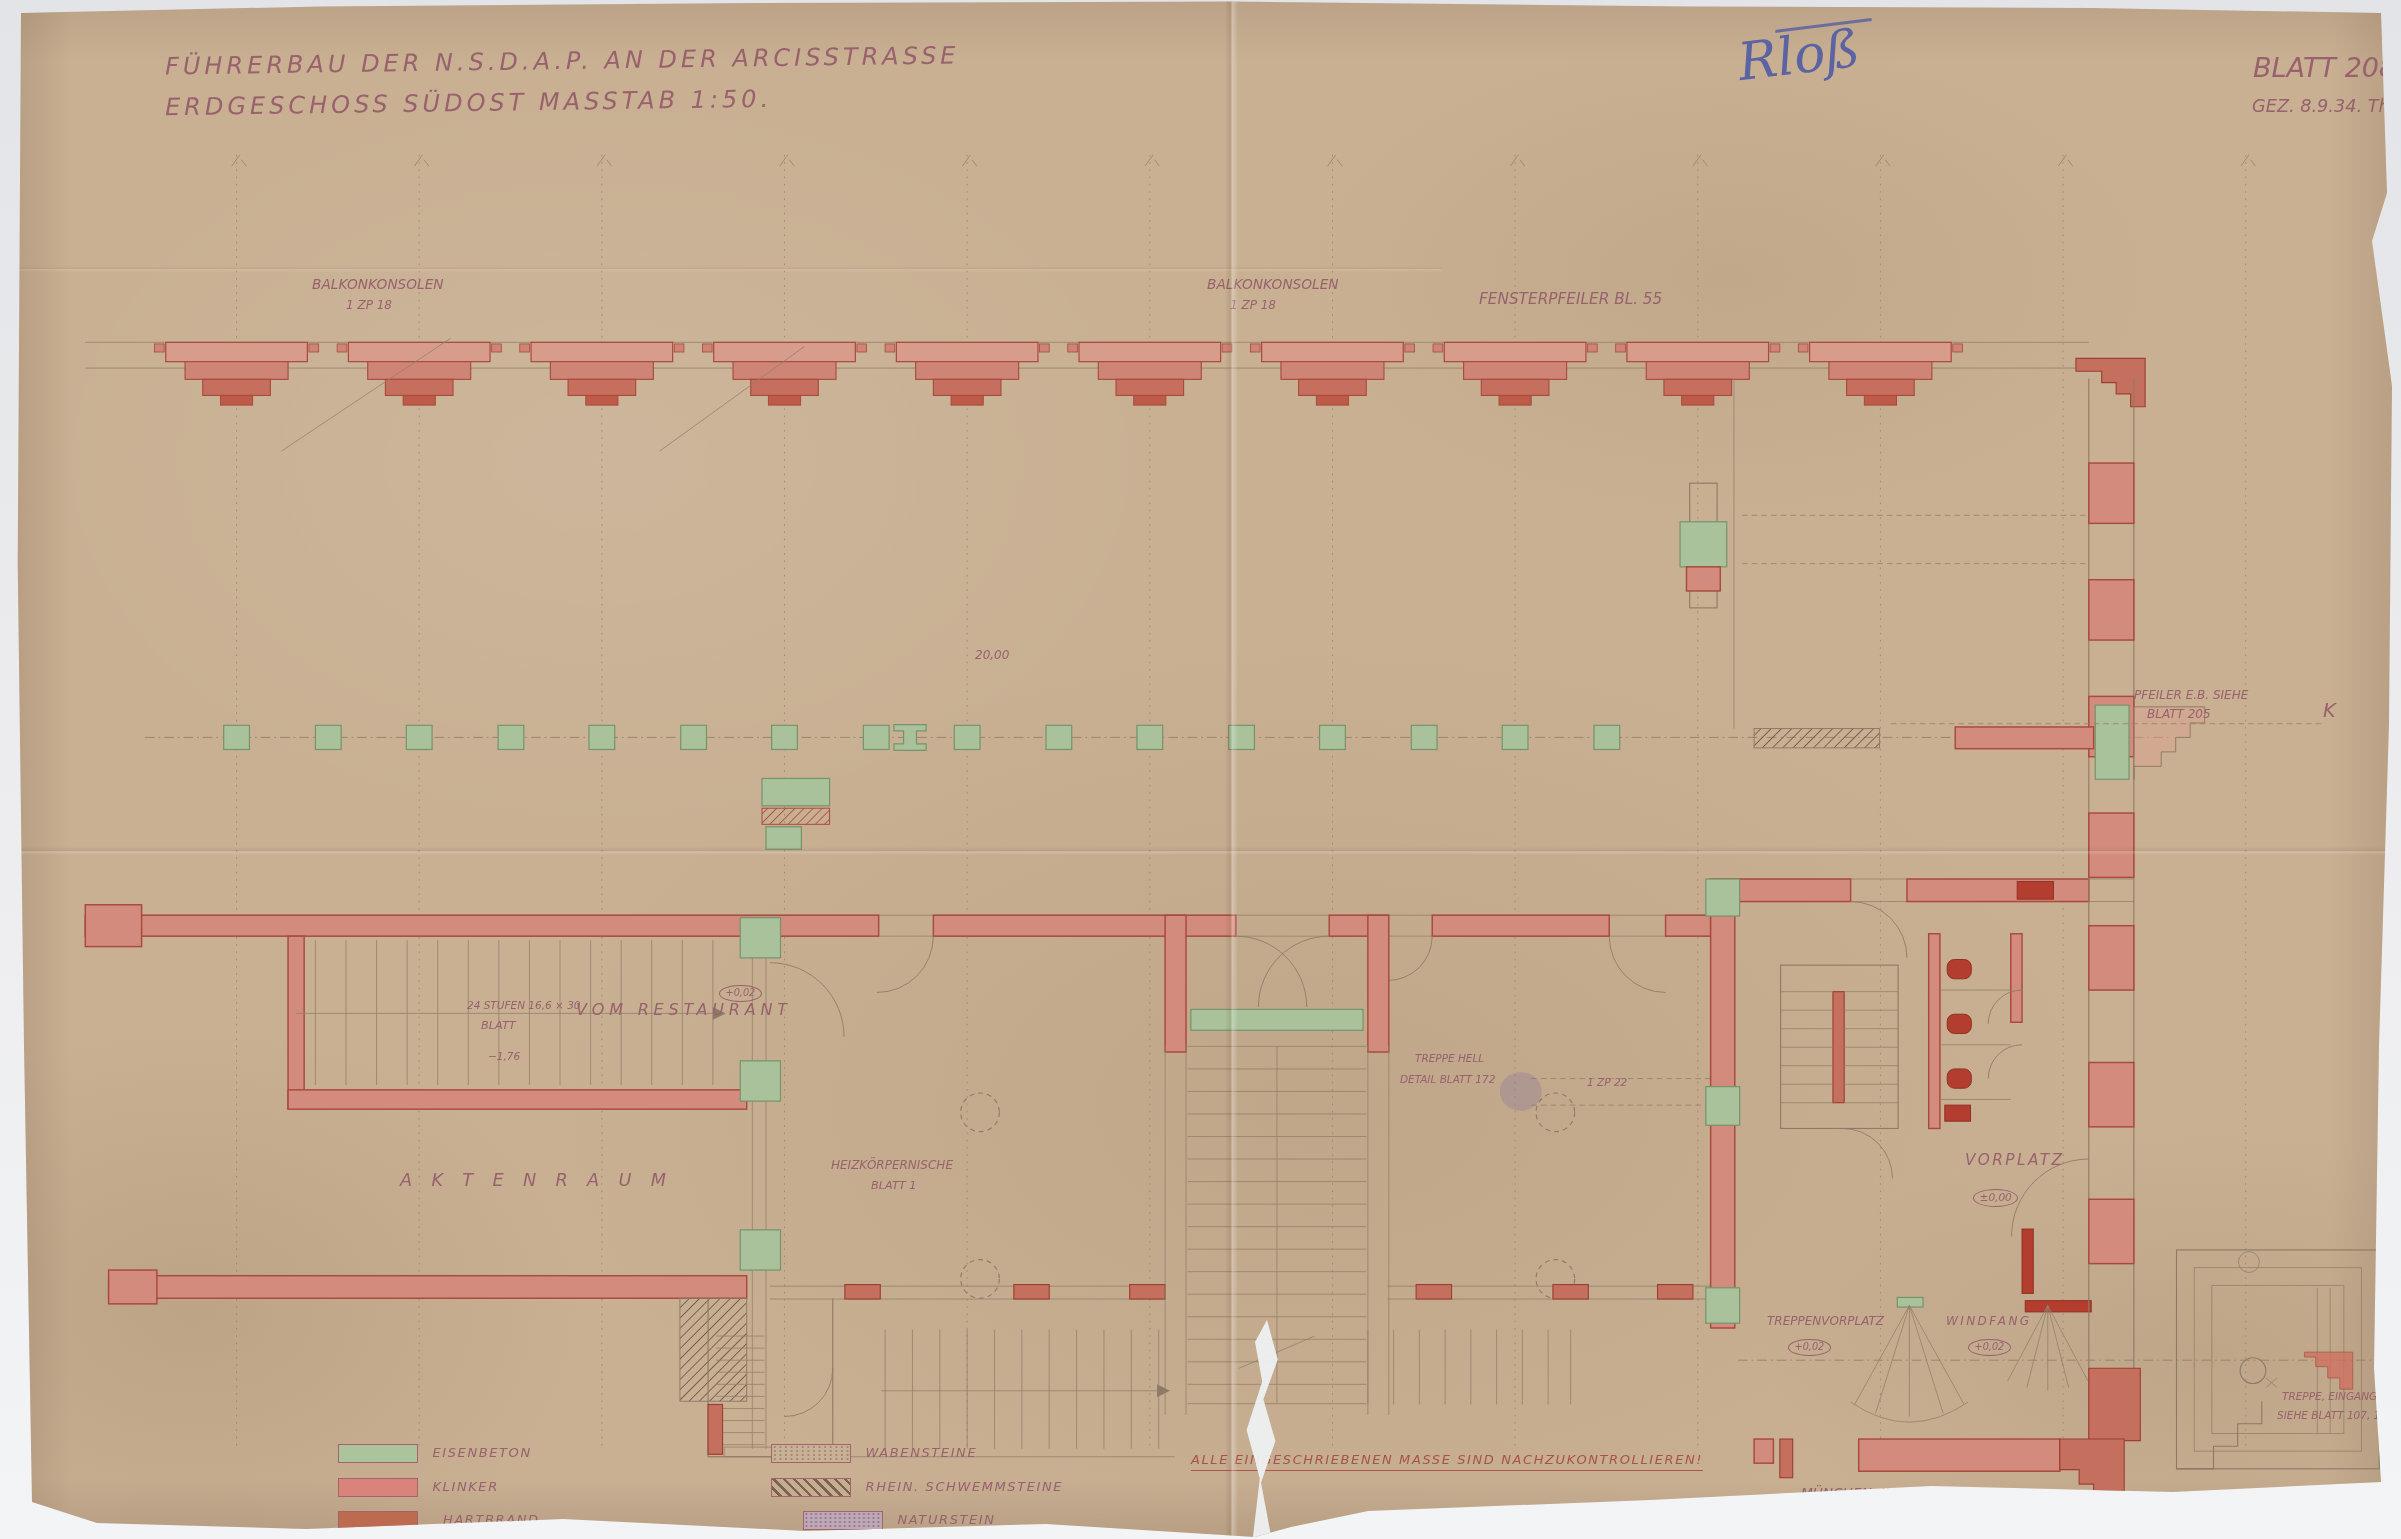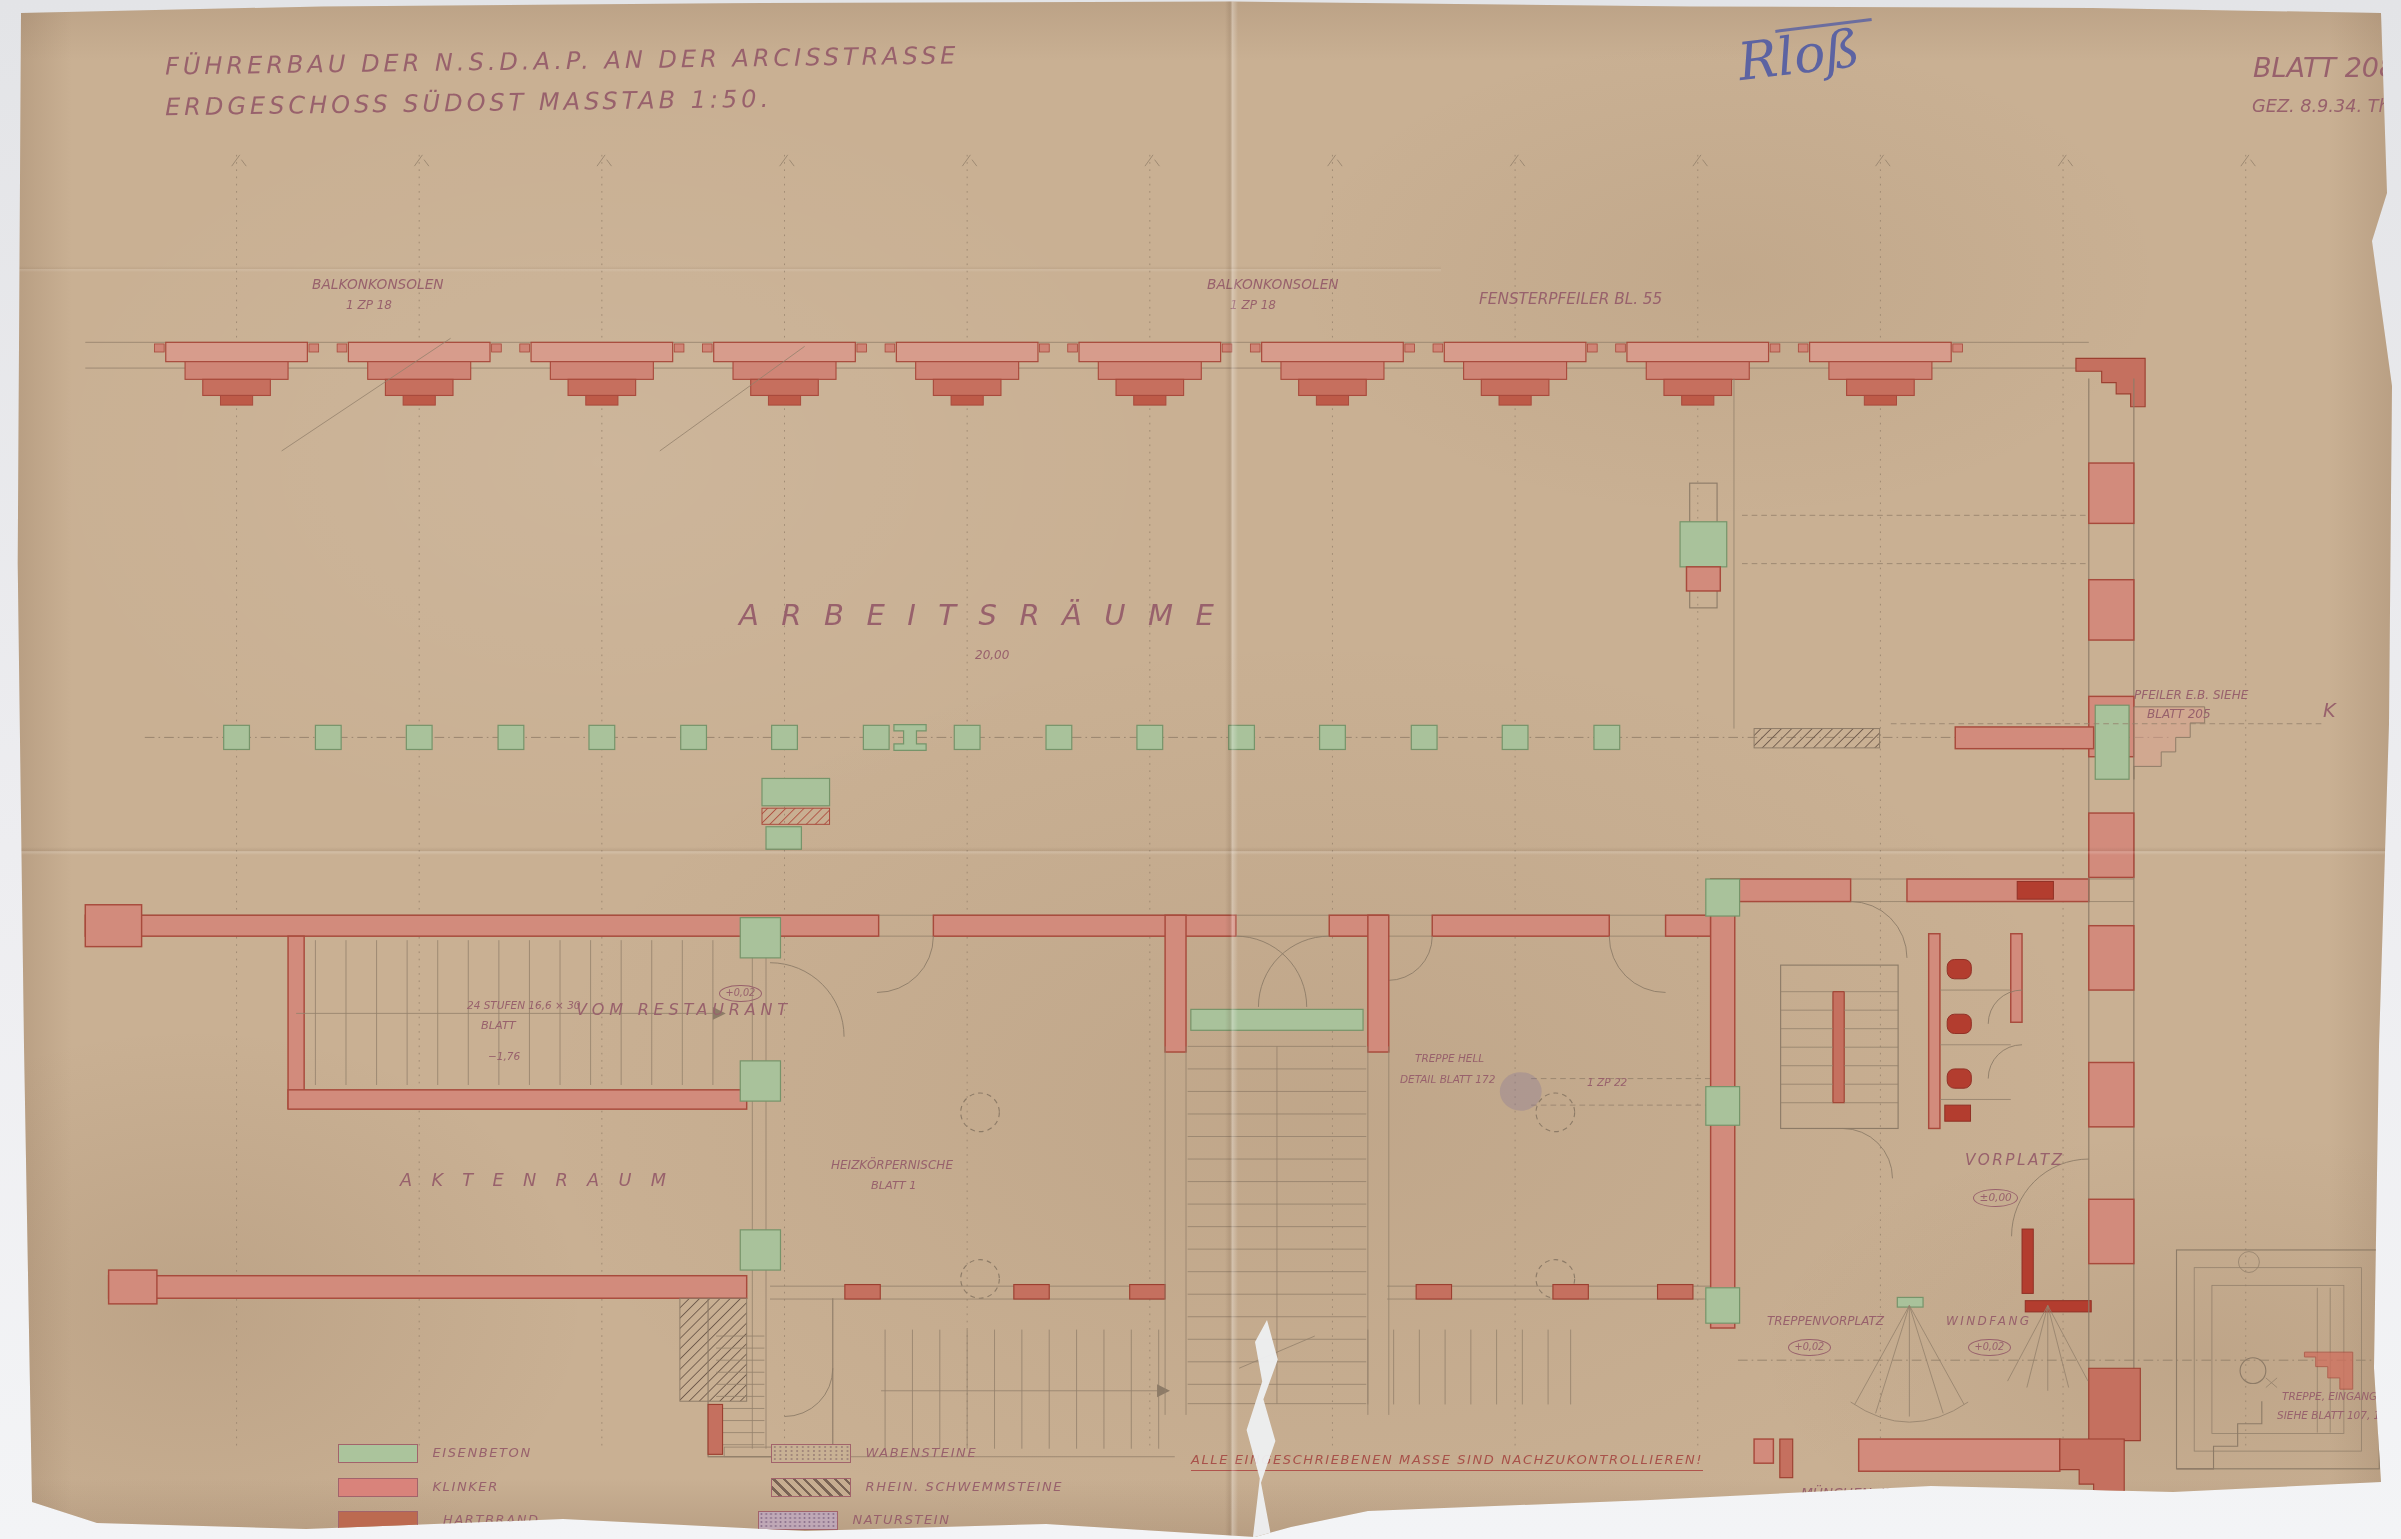--- a/index.html
+++ b/index.html
@@ -321,21 +321,20 @@
 
   <div class="lab" style="left:2253px;top:53px;font-size:27px;">BLATT 208.</div>
   <div class="lab" style="left:2252px;top:97px;font-size:17.7px;">GEZ. 8.9.34. Th.</div>
 
   <div class="lab" style="left:312px;top:277px;font-size:13.7px;">BALKONKONSOLEN</div>
   <div class="lab" style="left:346px;top:299px;font-size:12px;">1 ZP 18</div>
   <div class="lab" style="left:1207px;top:277px;font-size:13.7px;">BALKONKONSOLEN</div>
   <div class="lab" style="left:1230px;top:299px;font-size:12px;">1 ZP 18</div>
   <div class="lab" style="left:1479px;top:291px;font-size:15.3px;">FENSTERPFEILER BL. 55</div>
 
-  <div class="lab" style="left:739px;top:600px;font-size:29px;letter-spacing:22.5px;">ARBEITSRÄUME</div>
   <div class="lab" style="left:975px;top:649px;font-size:12px;">20,00</div>
 
   <div class="lab" style="left:2134px;top:689px;font-size:12px;">PFEILER E.B. SIEHE</div>
   <div class="lab" style="left:2147px;top:708px;font-size:12px;">BLATT 205</div>
   <div class="lab" style="left:2323px;top:700px;font-size:19.3px;">K</div>
 
   <div class="lab" style="left:361px;top:1171px;font-size:17.7px;letter-spacing:19.3px;margin-left:39px;">AKTENRAUM</div>
 
   <div class="lab" style="left:467px;top:1000px;font-size:10.5px;">24 STUFEN 16,6 × 30</div>
   <div class="lab" style="left:576px;top:1001px;font-size:16px;letter-spacing:4.8px;">VOM RESTAURANT</div>
@@ -377,21 +376,21 @@
     <span class="lab leg-lab" style="position:static;">HARTBRAND</span>
   </div>
   <div class="leg-row" style="left:771px;top:1444px;align-items:center;">
     <div class="sw sw3"></div>
     <span class="lab leg-lab" style="position:static;">WABENSTEINE</span>
   </div>
   <div class="leg-row" style="left:771px;top:1478px;">
     <div class="sw sw4"></div>
     <span class="lab leg-lab" style="position:static;">RHEIN. SCHWEMMSTEINE</span>
   </div>
-  <div class="leg-row" style="left:758px;top:1511px;text-align:center;">
+  <div class="leg-row" style="left:803px;top:1511px;text-align:center;">
     <div class="sw sw5"></div>
     <span class="lab leg-lab" style="position:static;">NATURSTEIN</span>
   </div>
 
   <div class="fold-v"></div>
   <div class="crease-h"></div>
   <div class="crease-h2"></div>
   <div class="tear"></div>
  </div>
 </div>

